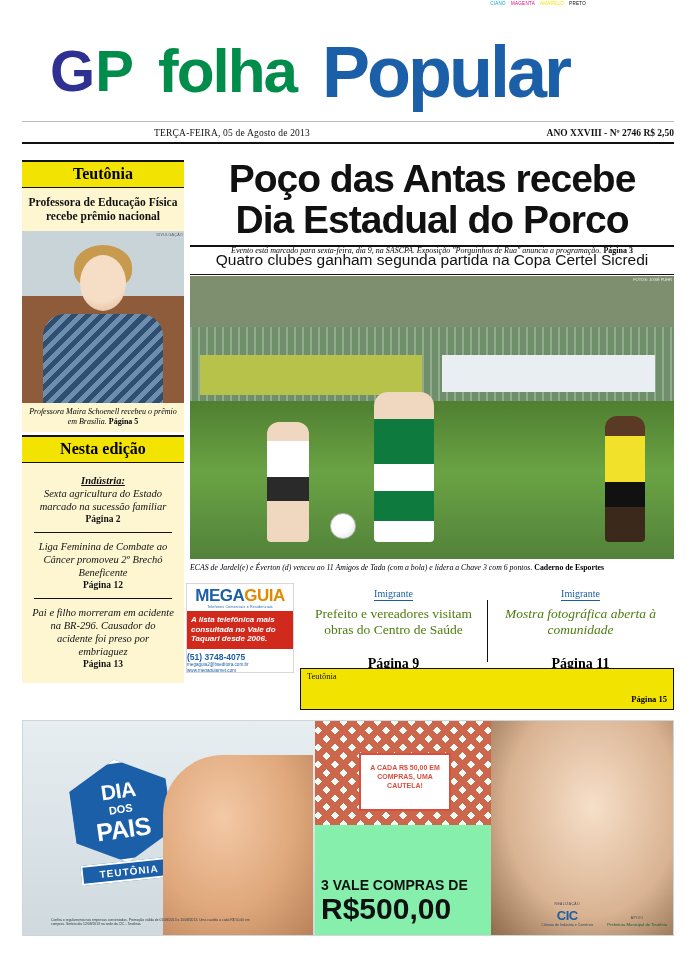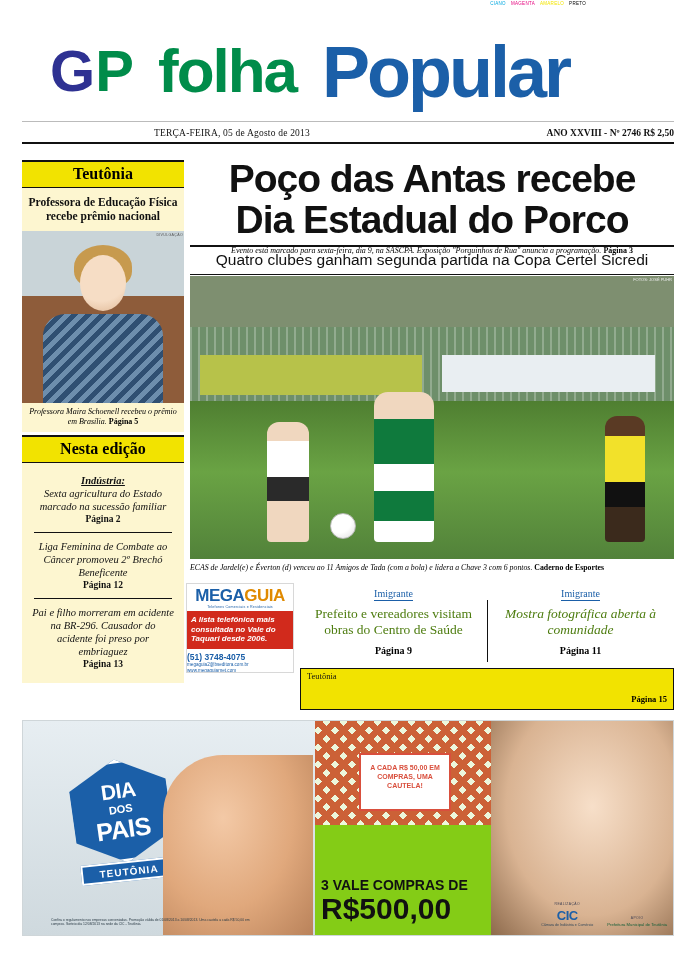--- a/index.html
+++ b/index.html
@@ -180,21 +180,21 @@
   .smallcol .kicker {
     font-size: 10px; color: #1b5fa8; border-bottom: 1px solid #1b5fa8;
     display: inline-block; padding-bottom: 1px; margin-bottom: 5px;
     font-family: "Liberation Serif", serif;
     text-align: center;
   }
   .smallcol .stitle {
     font-size: 13.5px; line-height: 16px; color: #4d7c0f;
   }
   .smallcol .stitle.ital { font-style: italic; }
-  .smallcol .pg { font-weight: bold; font-size: 10px; margin-top: 7px; }
+  .smallcol .pg { font-weight: bold; font-size: 14px; margin-top: 18px; }
   .vdiv {
     position: absolute; top: 600px; left: 487px; width: 1px; height: 62px;
     background: #111;
   }
 
   
   .teustrip {
     position: absolute; top: 668px; left: 300px; width: 374px; height: 42px;
     background: #f2e300; border: 1px solid #111;
   }
@@ -244,21 +244,21 @@
     background: radial-gradient(ellipse at 40% 35%, #f3c9a6 0%, #e0a87c 55%, #b9825a 100%);
     border-top-left-radius: 60px;
   }
   .legal {
     position: absolute; left: 28px; bottom: 8px; width: 210px;
     font-family: "Liberation Sans", sans-serif; font-size: 3.4px; line-height: 4.6px;
     color: #2b3b45;
   }
   .ad-mid {
     position: absolute; left: 292px; top: 0; width: 176px; height: 100%;
-    background: #84cc16;
+    background: #86efac;
   }
   .diamond-grid {
     position: absolute; left: 0; top: 0; width: 176px; height: 104px;
     background:
       repeating-linear-gradient(45deg,#d94f3d 0 6px, transparent 6px 12px),
       repeating-linear-gradient(-45deg,#d94f3d 0 6px, transparent 6px 12px),
       #ffffff;
     opacity: .85;
   }
   .tag-circle {

